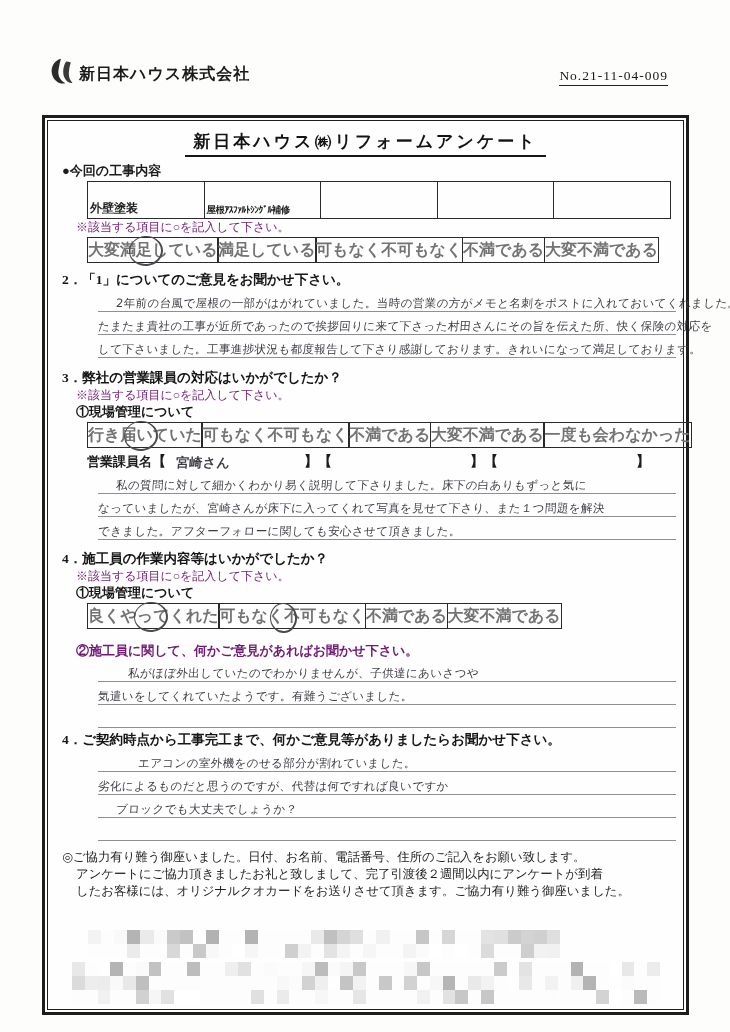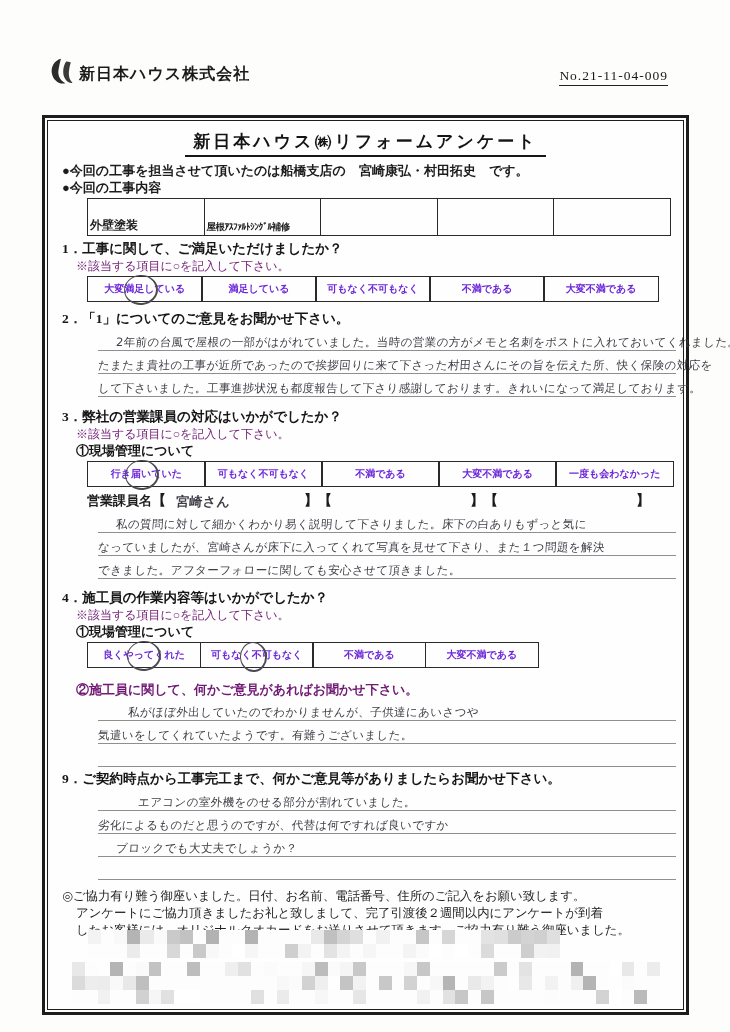--- a/index.html
+++ b/index.html
@@ -29,21 +29,21 @@
   .work-table td{border:1.5px solid #2a2a2a;vertical-align:bottom;padding:1px 2px;font-size:12px;font-weight:600;}
   .work-table td.small{font-size:9.5px;letter-spacing:-0.5px;}
   
   .q-head{font-size:13.5px;font-weight:bold;line-height:18px;margin-top:4px;color:#161616;}
   .q-note{font-size:12px;line-height:16px;margin-left:14px;color:#701a75;}
   .sub-label{font-size:13px;font-weight:bold;line-height:17px;margin-left:14px;color:#161616;}
   
   .opt-row{display:flex;margin-left:25px;margin-top:2px;height:26px;box-sizing:border-box;}
   .opt-cell{flex:1;position:relative;border:1.5px solid #2a2a2a;margin-left:-1.5px;
     display:flex;align-items:center;justify-content:center;
-    font-size:10px;font-weight:600;white-space:nowrap;color:#6d28d9;}
+    font-size:16px;font-weight:600;white-space:nowrap;color:#737373;}
   .opt-cell:first-child{margin-left:0;}
   .w572{width:572px;} .w587{width:587px;} .w452{width:452px;}
   
   .circle-mark{position:absolute;top:-2px;left:32%;width:31px;height:27px;
     border:2px solid #4a4a50;border-radius:50%;transform:rotate(-5deg);
     border-top-width:1px;border-left-width:1.5px;pointer-events:none;}
   .circle-mark.extra{width:24px;left:42%;top:-1px;}
   #q4-row .circle-mark{left:35%;}
   
   .hand-block{margin-left:36px;width:578px;}
@@ -81,36 +81,34 @@
   <span class="company-name">新日本ハウス株式会社</span>
 </div>
 <div class="doc-number">No.21-11-04-009</div>
 
 <div class="form-box">
 
   <div class="form-title-wrap">
     <span class="form-title">新日本ハウス㈱リフォームアンケート</span>
   </div>
 
-  <div class="intro-line">●今回の工事を担当させて頂いたのは船橋支店の　宮崎康弘・村田拓史　です。</div>
   <div class="work-label">●今回の工事内容</div>
 
   <table class="work-table">
     <tbody>
         <tr>
       <td>外壁塗装</td>
       <td class="small">屋根ｱｽﾌｧﾙﾄｼﾝｸﾞﾙ補修</td>
       <td></td>
       <td></td>
       <td></td>
     </tr>
   </tbody>
     </table>
 
-  <div class="q-head">1．工事に関して、ご満足いただけましたか？</div>
   <div class="q-note">※該当する項目に○を記入して下さい。</div>
   <div class="opt-row w572" id="q1-row">
     <div class="opt-cell">大変満足している<span class="circle-mark"></span></div>
     <div class="opt-cell">満足している</div>
     <div class="opt-cell">可もなく不可もなく</div>
     <div class="opt-cell">不満である</div>
     <div class="opt-cell">大変不満である</div>
   </div>
 
   <div class="q-head" style="margin-top:8px;">2．「1」についてのご意見をお聞かせ下さい。</div>
@@ -175,21 +173,21 @@
         <span class="hand ind2">私がほぼ外出していたのでわかりませんが、子供達にあいさつや</span>
       </div>
     <div class="hand-line">
         <span class="hand">気遣いをしてくれていたようです。有難うございました。</span>
       </div>
     <div class="hand-line">
         <span class="hand"></span>
       </div>
   </div>
 
-  <div class="q-head" style="margin-top:3px;">9．ご契約時点から工事完工まで、何かご意見等がありましたらお聞かせ下さい。</div>
+  <div class="q-head" style="margin-top:3px;">4．ご契約時点から工事完工まで、何かご意見等がありましたらお聞かせ下さい。</div>
   <div class="hand-block">
     <div class="hand-line">
         <span class="hand ind3">エアコンの室外機をのせる部分が割れていました。</span>
       </div>
     <div class="hand-line">
         <span class="hand">劣化によるものだと思うのですが、代替は何ですれば良いですか</span>
       </div>
     <div class="hand-line">
         <span class="hand ind1">ブロックでも大丈夫でしょうか？</span>
       </div>

